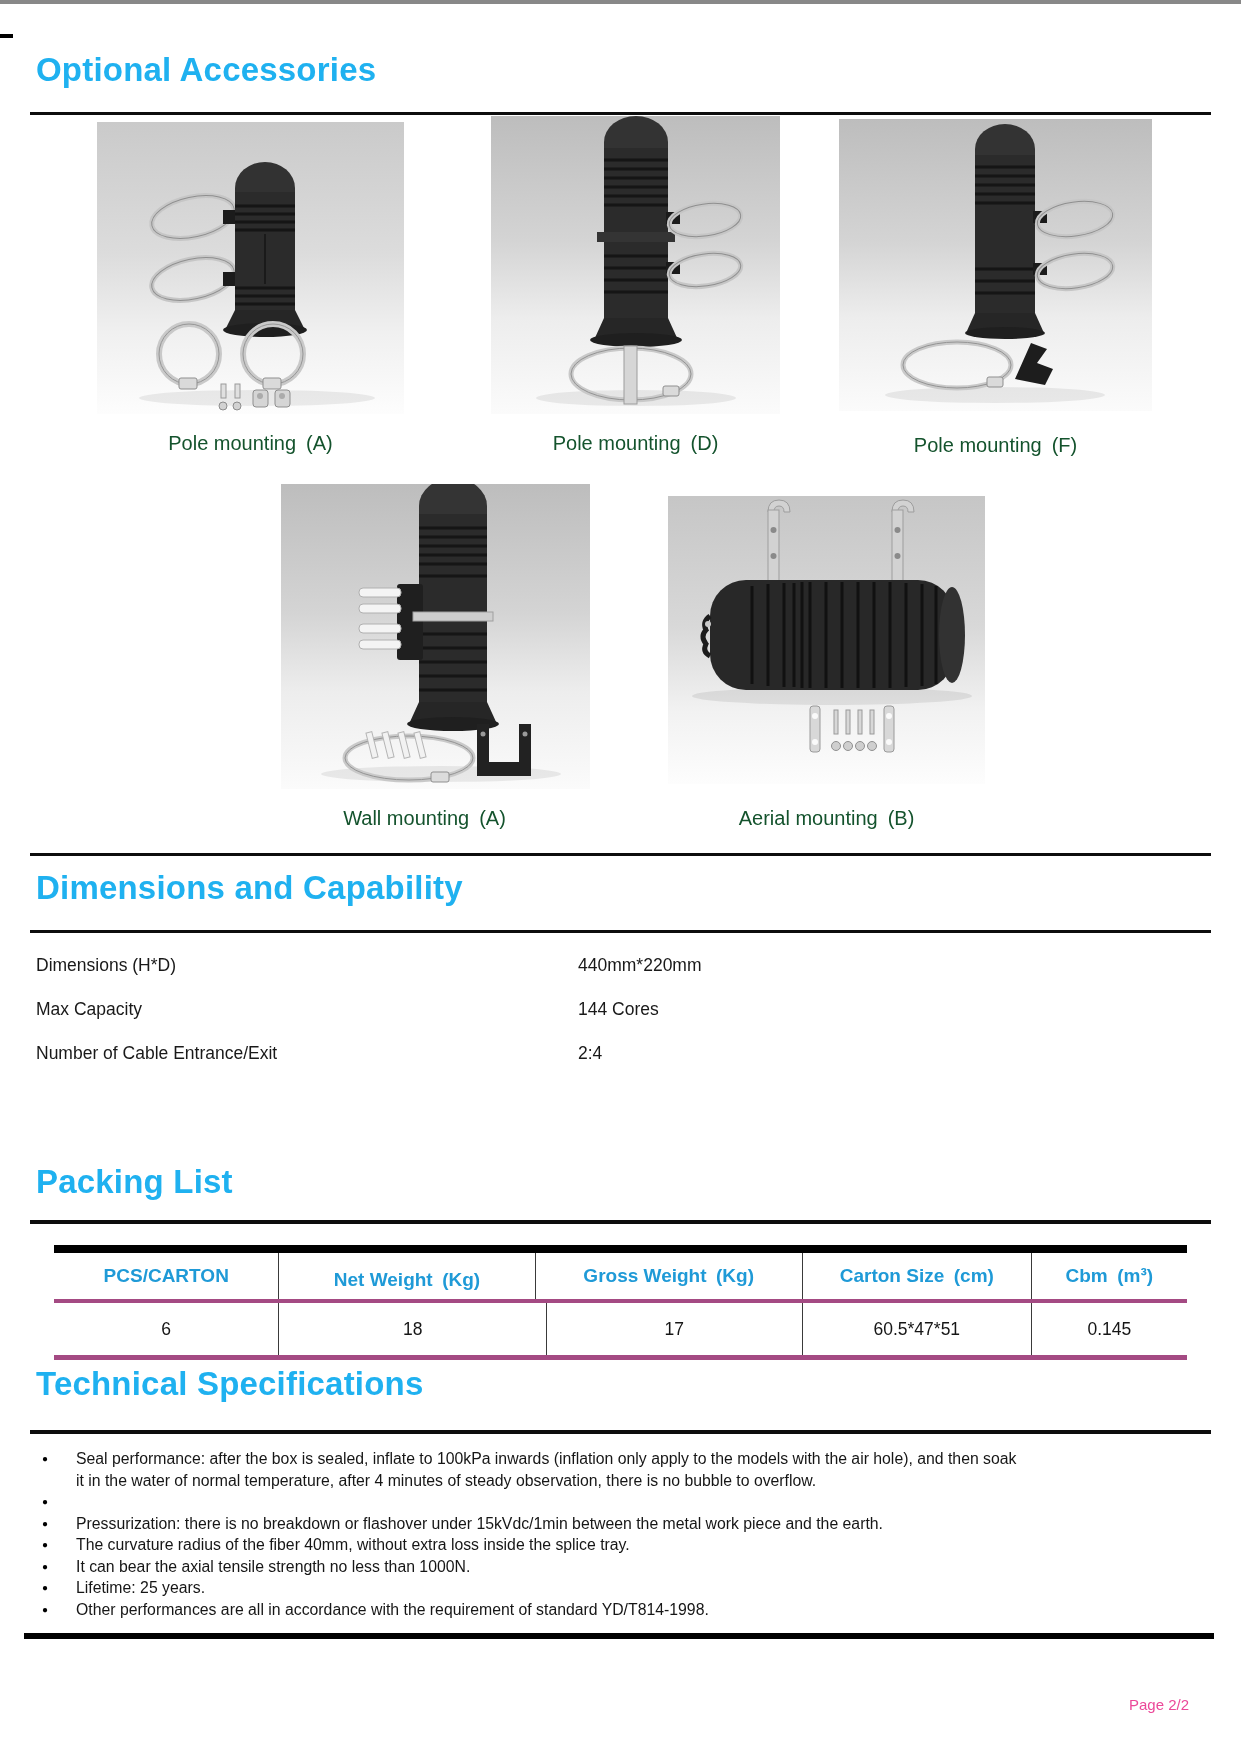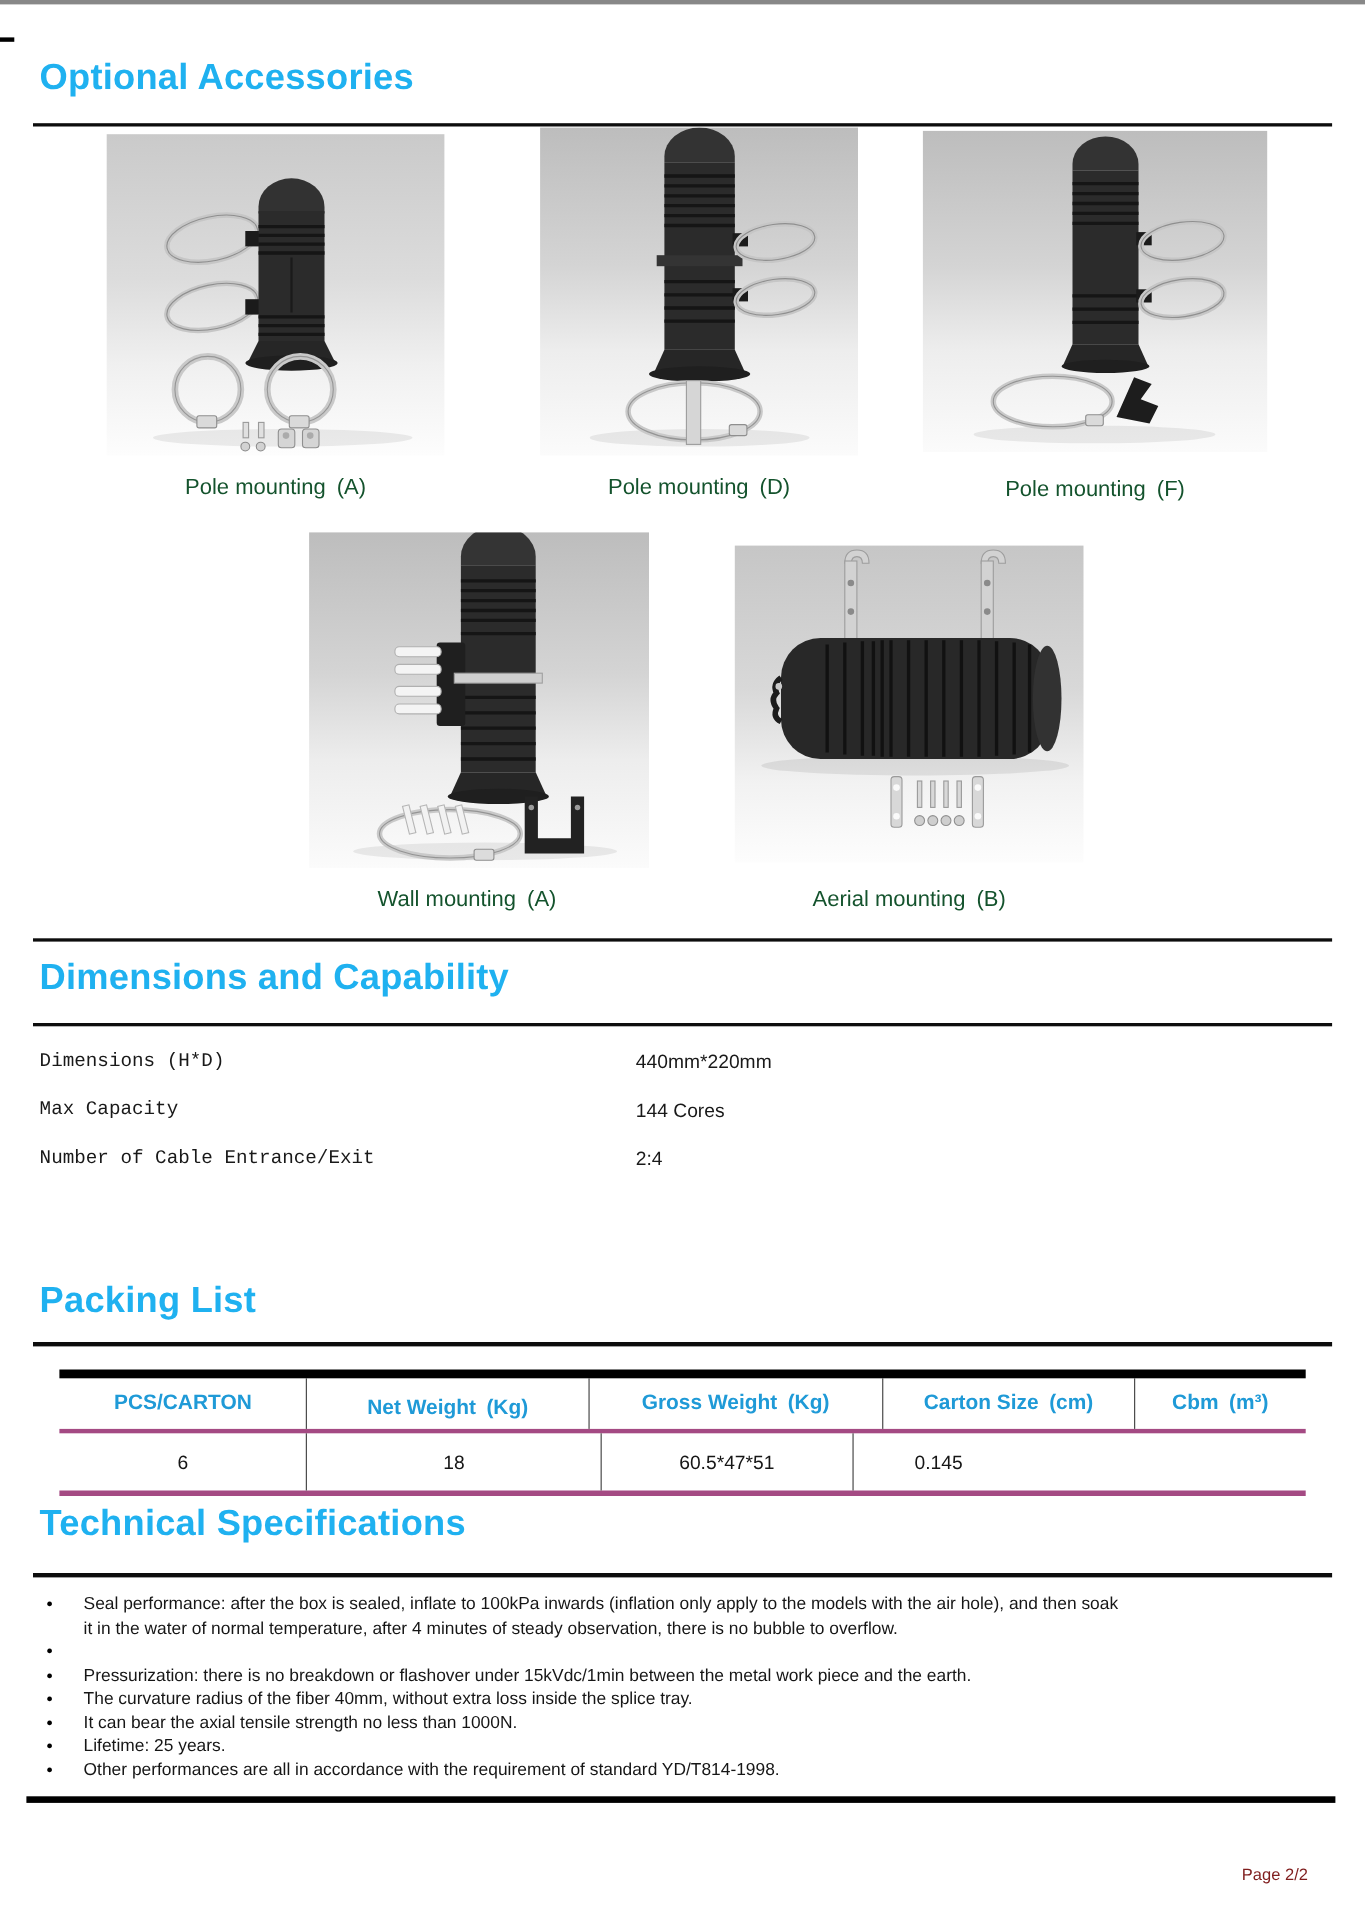--- a/index.html
+++ b/index.html
@@ -15,21 +15,21 @@
   .rule{position:absolute;left:30px;width:1181px;background:#0d0d0d;}
   
   .panel{position:absolute;background:linear-gradient(180deg,#bdbdbd 0%,#d4d4d4 42%,#ededed 68%,#fbfbfb 100%);}
   .panel.p1{background:linear-gradient(180deg,#cacaca 0%,#dcdcdc 45%,#f0f0f0 72%,#fdfdfd 100%);}
   .panel.p5{background:linear-gradient(180deg,#c6c6c6 0%,#d8d8d8 45%,#f2f2f2 75%,#fdfdfd 100%);}
   .panel svg{display:block;width:100%;height:100%;}
   .cap{position:absolute;text-align:center;font-size:20px;color:#14532d;white-space:pre;}
   
   #specs{position:absolute;left:36px;top:950px;width:1160px;}
   .spec-row{display:flex;margin-bottom:21px;font-size:17.5px;line-height:23px;color:#191919;}
-  .spec-label{width:542px;font-family:Liberation Mono, monospace;}
+  .spec-label{width:542px;}
   .spec-value{flex:1;}
   .spec-value.multiline{white-space:pre-line;line-height:50px;position:relative;top:-13px;}
   
   #packing-table{
     position:absolute;left:54px;top:1241px;width:1133px;
     border-top:8px solid #000000;border-bottom:5px solid #a44a83;
   }
   .prow{display:flex;}
   .prow.phead{border-bottom:4px solid #a44a83;height:46px;align-items:center;
     color:#1f9ad7;font-weight:bold;font-size:19px;}
@@ -38,21 +38,21 @@
     display:flex;align-items:center;justify-content:center;white-space:pre;}
   .pcell:last-child{border-right:none;}
   .c1{width:19.9%;} .c2{width:23.6%;} .c3{width:22.6%;} .c4{width:20.2%;} .c5{width:13.7%;}
   .pcell.low span{position:relative;top:4px;}
   
   #bullets{position:absolute;left:36px;top:1444px;width:1140px;}
   .bullet{display:flex;align-items:flex-start;}
   .dot{width:14px;font-size:10px;line-height:21.5px;margin:0 20px 0 6px;color:#000;flex:none;}
   .btext{width:952px;font-size:15.8px;line-height:21.5px;color:#161616;}
   #bottom-rule{position:absolute;left:24px;top:1629px;width:1190px;height:6px;background:#000;}
-  #page-footer{position:absolute;right:52px;top:1692px;font-size:15px;color:#7f1d1d;}
+  #page-footer{position:absolute;right:52px;top:1692px;font-size:15px;color:#ec4899;}
 </style>
 </head>
 <body>
 
 <div class="page">
   <div class="crop-mark"></div>
 
   <div class="section-title" style="left:36px;top:46px;">Optional Accessories</div>
   <div class="rule" style="top:108px;height:3px;"></div>
 
@@ -289,20 +289,21 @@
     <div class="prow phead">
       <div class="pcell c1">PCS/CARTON</div>
       <div class="pcell c3 low"><span>Net Weight (Kg)</span></div>
       <div class="pcell c2">Gross Weight (Kg)</div>
       <div class="pcell c4">Carton Size (cm)</div>
       <div class="pcell c5">Cbm (m³)</div>
     </div>
     <div class="prow pbody">
       <div class="pcell c1">6</div>
       <div class="pcell c2">18</div>
+      <div class="pcell c3">17</div>
       <div class="pcell c4">60.5*47*51</div>
       <div class="pcell c5">0.145</div>
     </div>
   </div>
 
   <div class="section-title" style="left:36px;top:1360px;">Technical Specifications</div>
   <div class="rule" style="top:1426px;height:4px;"></div>
 
   <div id="bullets">
     <div class="bullet">

